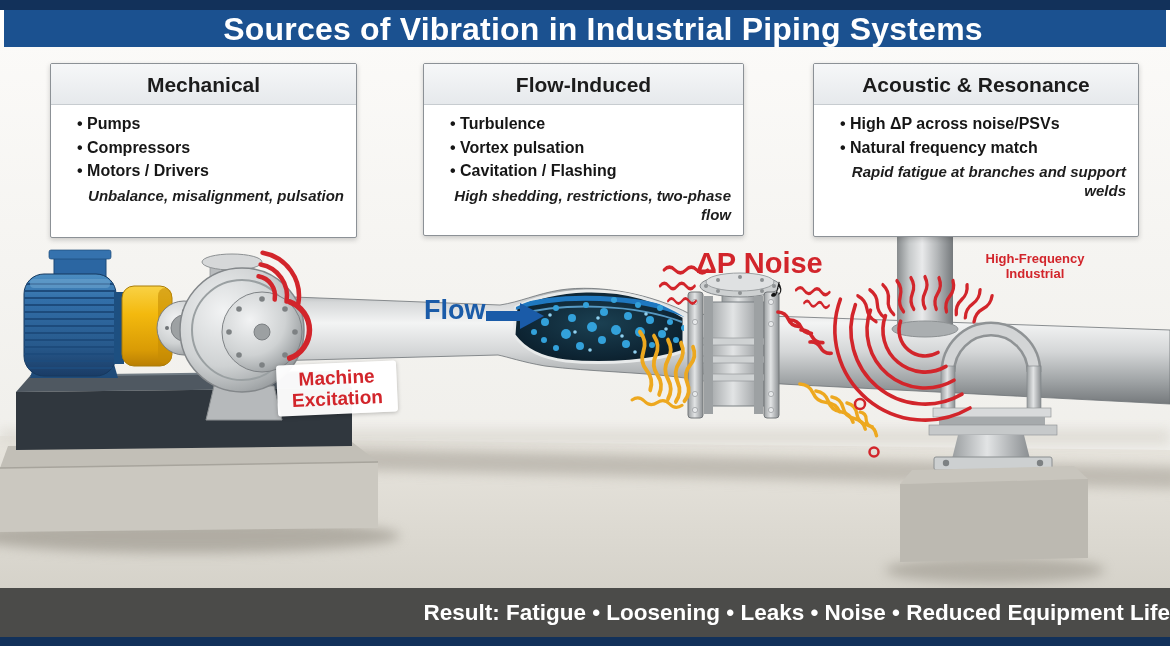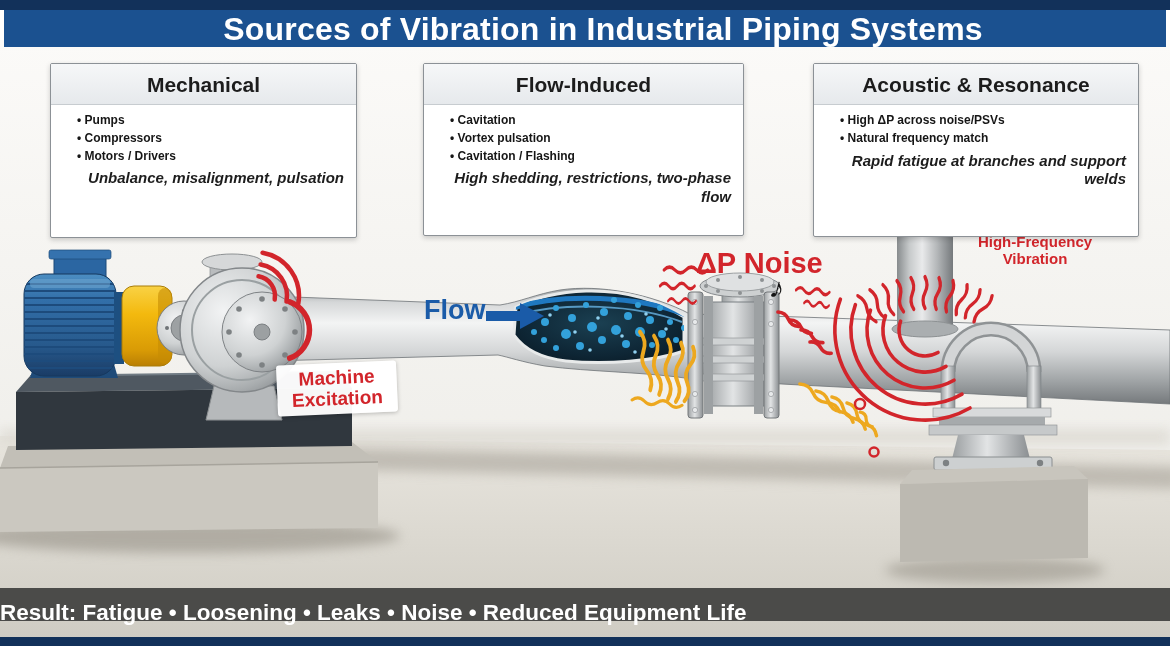--- a/index.html
+++ b/index.html
@@ -11,42 +11,42 @@
   html,body{margin:0;padding:0;}
   body{font-family:"Liberation Sans","DejaVu Sans",sans-serif;background:#fff;}
   #stage{position:relative;width:1170px;height:646px;overflow:hidden;background:#fff;}
 
   
   .strip-top,.strip-bottom{position:absolute;left:0;width:1170px;background:var(--frame-navy);z-index:6;}
   .strip-top{top:0;height:10px;}
   .strip-bottom{top:637px;height:9px;}
   .title-banner{position:absolute;left:4px;right:4px;top:10px;height:37px;background:var(--banner-blue);
     color:#fff;font-size:32px;font-weight:bold;text-align:center;line-height:38px;z-index:6;letter-spacing:.2px;padding-left:36px;}
-  .footer-banner{position:absolute;left:0;top:588px;width:1170px;height:33px;background:var(--footer-gray);
-    color:#fff;font-size:22.5px;font-weight:bold;text-align:left;line-height:50px;z-index:6;}
+  .footer-banner{position:absolute;left:0;top:588px;width:1170px;height:49px;background:var(--footer-gray);
+    color:#fff;font-size:22.5px;font-weight:bold;text-align:right;line-height:50px;z-index:6;}
 
   
   .card{position:absolute;top:63px;background:#fff;border:1.5px solid var(--card-border);border-radius:2px;
     box-shadow:0 2px 5px rgba(40,40,40,.22);z-index:4;overflow:hidden;}
   .card-header{height:40px;background:linear-gradient(#f6f7f8,#e6e9ec);border-bottom:1px solid #c7ccd0;
     font-size:21px;font-weight:bold;color:#1c1c1c;text-align:center;line-height:41px;}
   .card-body{padding:7px 12px 0 14px;}
-  .bullet{font-size:12px;font-weight:600;color:var(--text-dark);line-height:1.48;padding-left:12px;}
+  .bullet{font-size:16px;font-weight:600;color:var(--text-dark);line-height:1.48;padding-left:12px;}
   .bullet::before{content:"• ";}
   .card-note{font-size:15px;font-weight:600;font-style:italic;color:#1d1d1d;text-align:right;line-height:1.25;margin-top:4px;}
   #card-mech{left:50px;width:305px;height:173px;}
   #card-flow{left:423px;width:319px;height:171px;}
   #card-acou{left:813px;width:324px;height:172px;}
 
   
   .scene-label{position:absolute;z-index:3;}
   #flow-label{left:424px;top:295px;color:var(--flow-blue);font-size:27px;font-weight:bold;}
   #dp-noise-label{left:696px;top:247px;color:var(--accent-red);font-size:29px;font-weight:bold;}
-  #hf-label{left:946px;top:234px;width:178px;text-align:center;color:var(--accent-red);
-    font-size:15px;font-weight:bold;line-height:1.12;}
+  #hf-label{left:946px;top:252px;width:178px;text-align:center;color:var(--accent-red);
+    font-size:13px;font-weight:bold;line-height:1.12;}
   #mach-label{left:277px;top:363px;width:116px;background:rgba(255,255,255,.96);border-radius:3px;
     box-shadow:0 1px 4px rgba(0,0,0,.25);padding:4px 2px;text-align:center;color:var(--accent-red);
     font-size:19px;font-weight:bold;line-height:1.12;transform:rotate(-2.5deg);}
   #note-glyph{left:770px;top:272px;font-size:29px;font-weight:bold;color:#141414;transform:rotate(14deg);}
 
   
   #scene-svg{position:absolute;left:0;top:0;z-index:1;}
   .rl{stroke:var(--accent-red);fill:none;stroke-linecap:round;}
   .yl{stroke:var(--warn-yellow);fill:none;stroke-linecap:round;}
   .drop{fill:#33a1da;}
@@ -359,41 +359,41 @@
       <div class="bullet">Pumps</div>
       <div class="bullet">Compressors</div>
       <div class="bullet">Motors / Drivers</div>
       <div class="card-note">Unbalance, misalignment, pulsation</div>
     </div>
   </div>
 
   <div class="card" id="card-flow">
     <div class="card-header">Flow-Induced</div>
     <div class="card-body">
-      <div class="bullet">Cavitation</div>
+      <div class="bullet">Turbulence</div>
       <div class="bullet">Vortex pulsation</div>
       <div class="bullet">Cavitation / Flashing</div>
       <div class="card-note">High shedding, restrictions, two-phase flow</div>
     </div>
   </div>
 
   <div class="card" id="card-acou">
     <div class="card-header">Acoustic &amp; Resonance</div>
     <div class="card-body">
       <div class="bullet">High ΔP across noise/PSVs</div>
       <div class="bullet">Natural frequency match</div>
       <div class="card-note">Rapid fatigue at branches and support welds</div>
     </div>
   </div>
 
   <div class="scene-label" id="flow-label">Flow</div>
   <div class="scene-label" id="dp-noise-label">ΔP Noise</div>
   <div class="scene-label" id="hf-label">
     <div>High-Frequency</div>
-    <div>Vibration</div>
+    <div>Industrial</div>
   </div>
   <div class="scene-label" id="mach-label">
     <div>Machine</div>
     <div>Excitation</div>
   </div>
   <div class="scene-label" id="note-glyph">♪</div>
 
 </div>
 
 </body></html>

